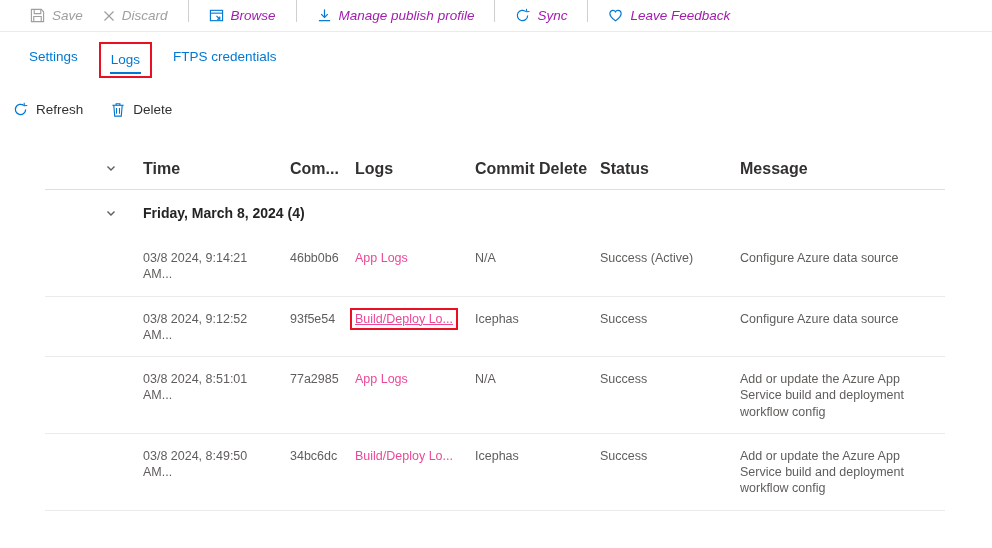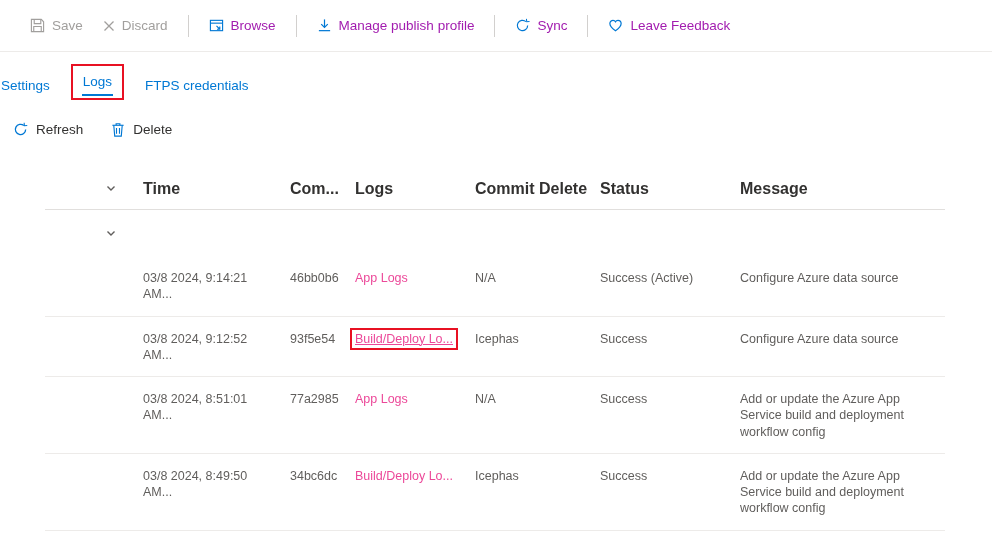--- a/index.html
+++ b/index.html
@@ -6,37 +6,38 @@
   html, body { background: #ffffff; }
   body {
     width: 992px; height: 548px; overflow: hidden;
     font-family: "Liberation Sans", sans-serif;
     color: #323130;
   }
   .page { position: relative; width: 992px; height: 548px; background: #fff; }
 
   
   .toolbar {
-    display: flex; align-items: center;
-    height: 52px; padding-left: 30px;
+    display: flex; 
+    height: 32px; padding-left: 30px;
     border-bottom: 1px solid #edebe9;
+    font-style: italic;
   }
   .tb-item {
     display: flex; align-items: center; gap: 7px;
     font-size: 13.5px; margin-right: 20px; cursor: pointer;
     color: #a21caf; white-space: nowrap;
   }
   .tb-item.disabled { color: #a19f9d; cursor: default; }
   .tb-sep { width: 1px; height: 22px; background: #d2d0ce; margin-right: 20px; }
   .icn { display: inline-flex; align-items: center; justify-content: center; }
 
   
   .tabs {
-    display: flex; align-items: flex-end; gap: 20px;
-    margin-top: 10px; height: 38px;
+    display: flex; align-items: flex-start; gap: 20px;
+    padding-left: 28px; margin-top: 10px; height: 38px;
   }
   .tab {
     background: none; border: none; font-family: inherit;
     font-size: 13.5px; color: #0078d4; cursor: pointer;
     padding: 7px 1px;
   }
   .tab.active { border-bottom: 2px solid #0078d4; padding-bottom: 5px; }
   .annotation-box {
     border: 2px solid #e81123;
     padding: 1px 9px 2px 9px;
@@ -212,20 +213,21 @@
     </div>
 
     <div class="g-row g-group">
       <div class="cell c-chev">
         <button class="chev-btn">
           <svg width="12" height="12" viewBox="0 0 12 12" fill="none" stroke="#605e5c" stroke-width="1.4">
             <path d="M2.5 4.5L6 8l3.5-3.5"></path>
           </svg>
         </button>
       </div>
+      <div class="cell group-label">Friday, March 8, 2024 (4)</div>
     </div>
 
     <div class="g-row g-data">
       <div class="cell"></div>
       <div class="cell">03/8 2024, 9:14:21 AM...</div>
       <div class="cell">46bb0b6</div>
       <div class="cell"><a class="log-link">App Logs</a></div>
       <div class="cell">N/A</div>
       <div class="cell">Success (Active)</div>
       <div class="cell">Configure Azure data source</div>

